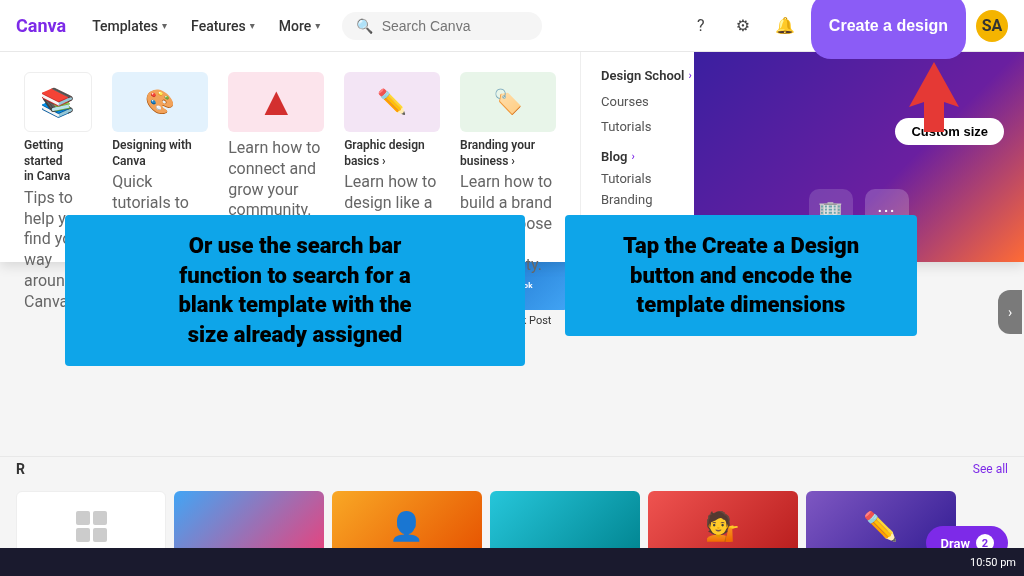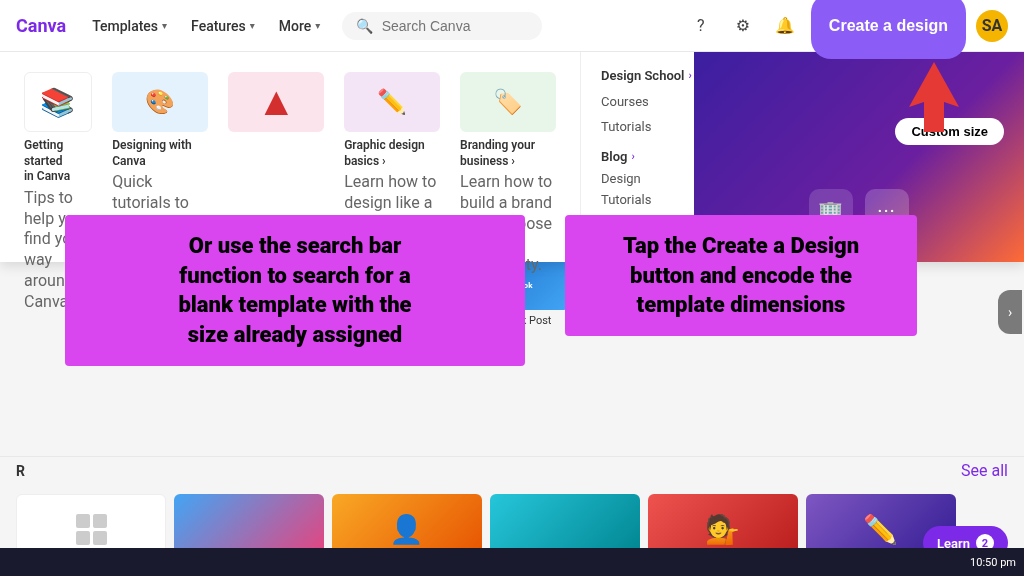--- a/index.html
+++ b/index.html
@@ -257,29 +257,29 @@
       align-items: center;
       justify-content: space-between;
       padding: 4px 16px;
     }
     .section-title {
       font-size: 14px;
       font-weight: 700;
       color: #333;
     }
     .see-all {
-      font-size: 16px;
+      font-size: 12px;
       color: #7d2ae8;
       cursor: pointer;
     }
 
     
     .annotation-box {
       position: absolute;
-      background: #d946ef;
+      background: #0ea5e9;
       border-radius: 4px;
       padding: 16px 20px;
       z-index: 200;
     }
     .annotation-box-text {
       font-size: 22px;
       font-weight: 900;
       color: #000;
       line-height: 1.35;
       text-align: center;
@@ -475,20 +475,21 @@
           <div style="font-size:24px;">🎨</div>
         </div>
         <div class="dropdown-card-title">Designing with<br>Canva</div>
         <div class="dropdown-card-desc">Quick tutorials to supercharge your creative skills.</div>
       </div>
 
       <div class="dropdown-card">
         <div class="dropdown-card-thumb" style="background:#fce4ec;position:relative;">
           <span class="red-arrow">▲</span>
         </div>
+        <div class="dropdown-card-desc">Learn how to connect and grow your community.</div>
       </div>
 
       <div class="dropdown-card">
         <div class="dropdown-card-thumb" style="background:#f3e5f5;">
           <div style="font-size:24px;">✏️</div>
         </div>
         <div class="dropdown-card-title">Graphic design<br>basics ›</div>
         <div class="dropdown-card-desc">Learn how to design like a pro with fonts, colour and layout.</div>
       </div>
 
@@ -508,21 +509,20 @@
       <span>Design School</span>
       <span style="color:#7d2ae8;font-size:11px;">›</span>
     </div>
     <div class="dropdown-link">Courses</div>
     <div class="dropdown-link">Tutorials</div>
     <div class="blog-section">
       <div class="dropdown-section-title">
         <span>Blog</span>
         <span style="color:#7d2ae8;font-size:11px;">›</span>
       </div>
-      <div class="dropdown-link">Design</div>
       <div class="dropdown-link">Tutorials</div>
       <div class="dropdown-link">Branding</div>
     </div>
   </div>
 </div>
 
 <div class="custom-panel">
 
   <svg style="position:absolute;top:5px;right:50px;width:80px;height:80px;" viewBox="0 0 80 80">
     <polygon points="40,5 65,50 50,45 50,75 30,75 30,45 15,50" fill="#e53935"></polygon>
@@ -613,19 +613,19 @@
         <span style="font-size:28px;color:white;">✏️</span>
       </div>
       <div class="recent-item-label">How to Draw in Canva</div>
       <div class="recent-item-sub"></div>
     </div>
 
   </div>
 </div>
 
 <div class="help-btn">
-  <span>Learn</span>
+  <span>Draw</span>
   <span style="background:white;color:#7d2ae8;border-radius:50%;width:18px;height:18px;display:flex;align-items:center;justify-content:center;font-size:11px;font-weight:700;">2</span>
 </div>
 
 <div class="taskbar">
   <span class="taskbar-time">10:50 pm</span>
 </div>
 
 </body></html>

